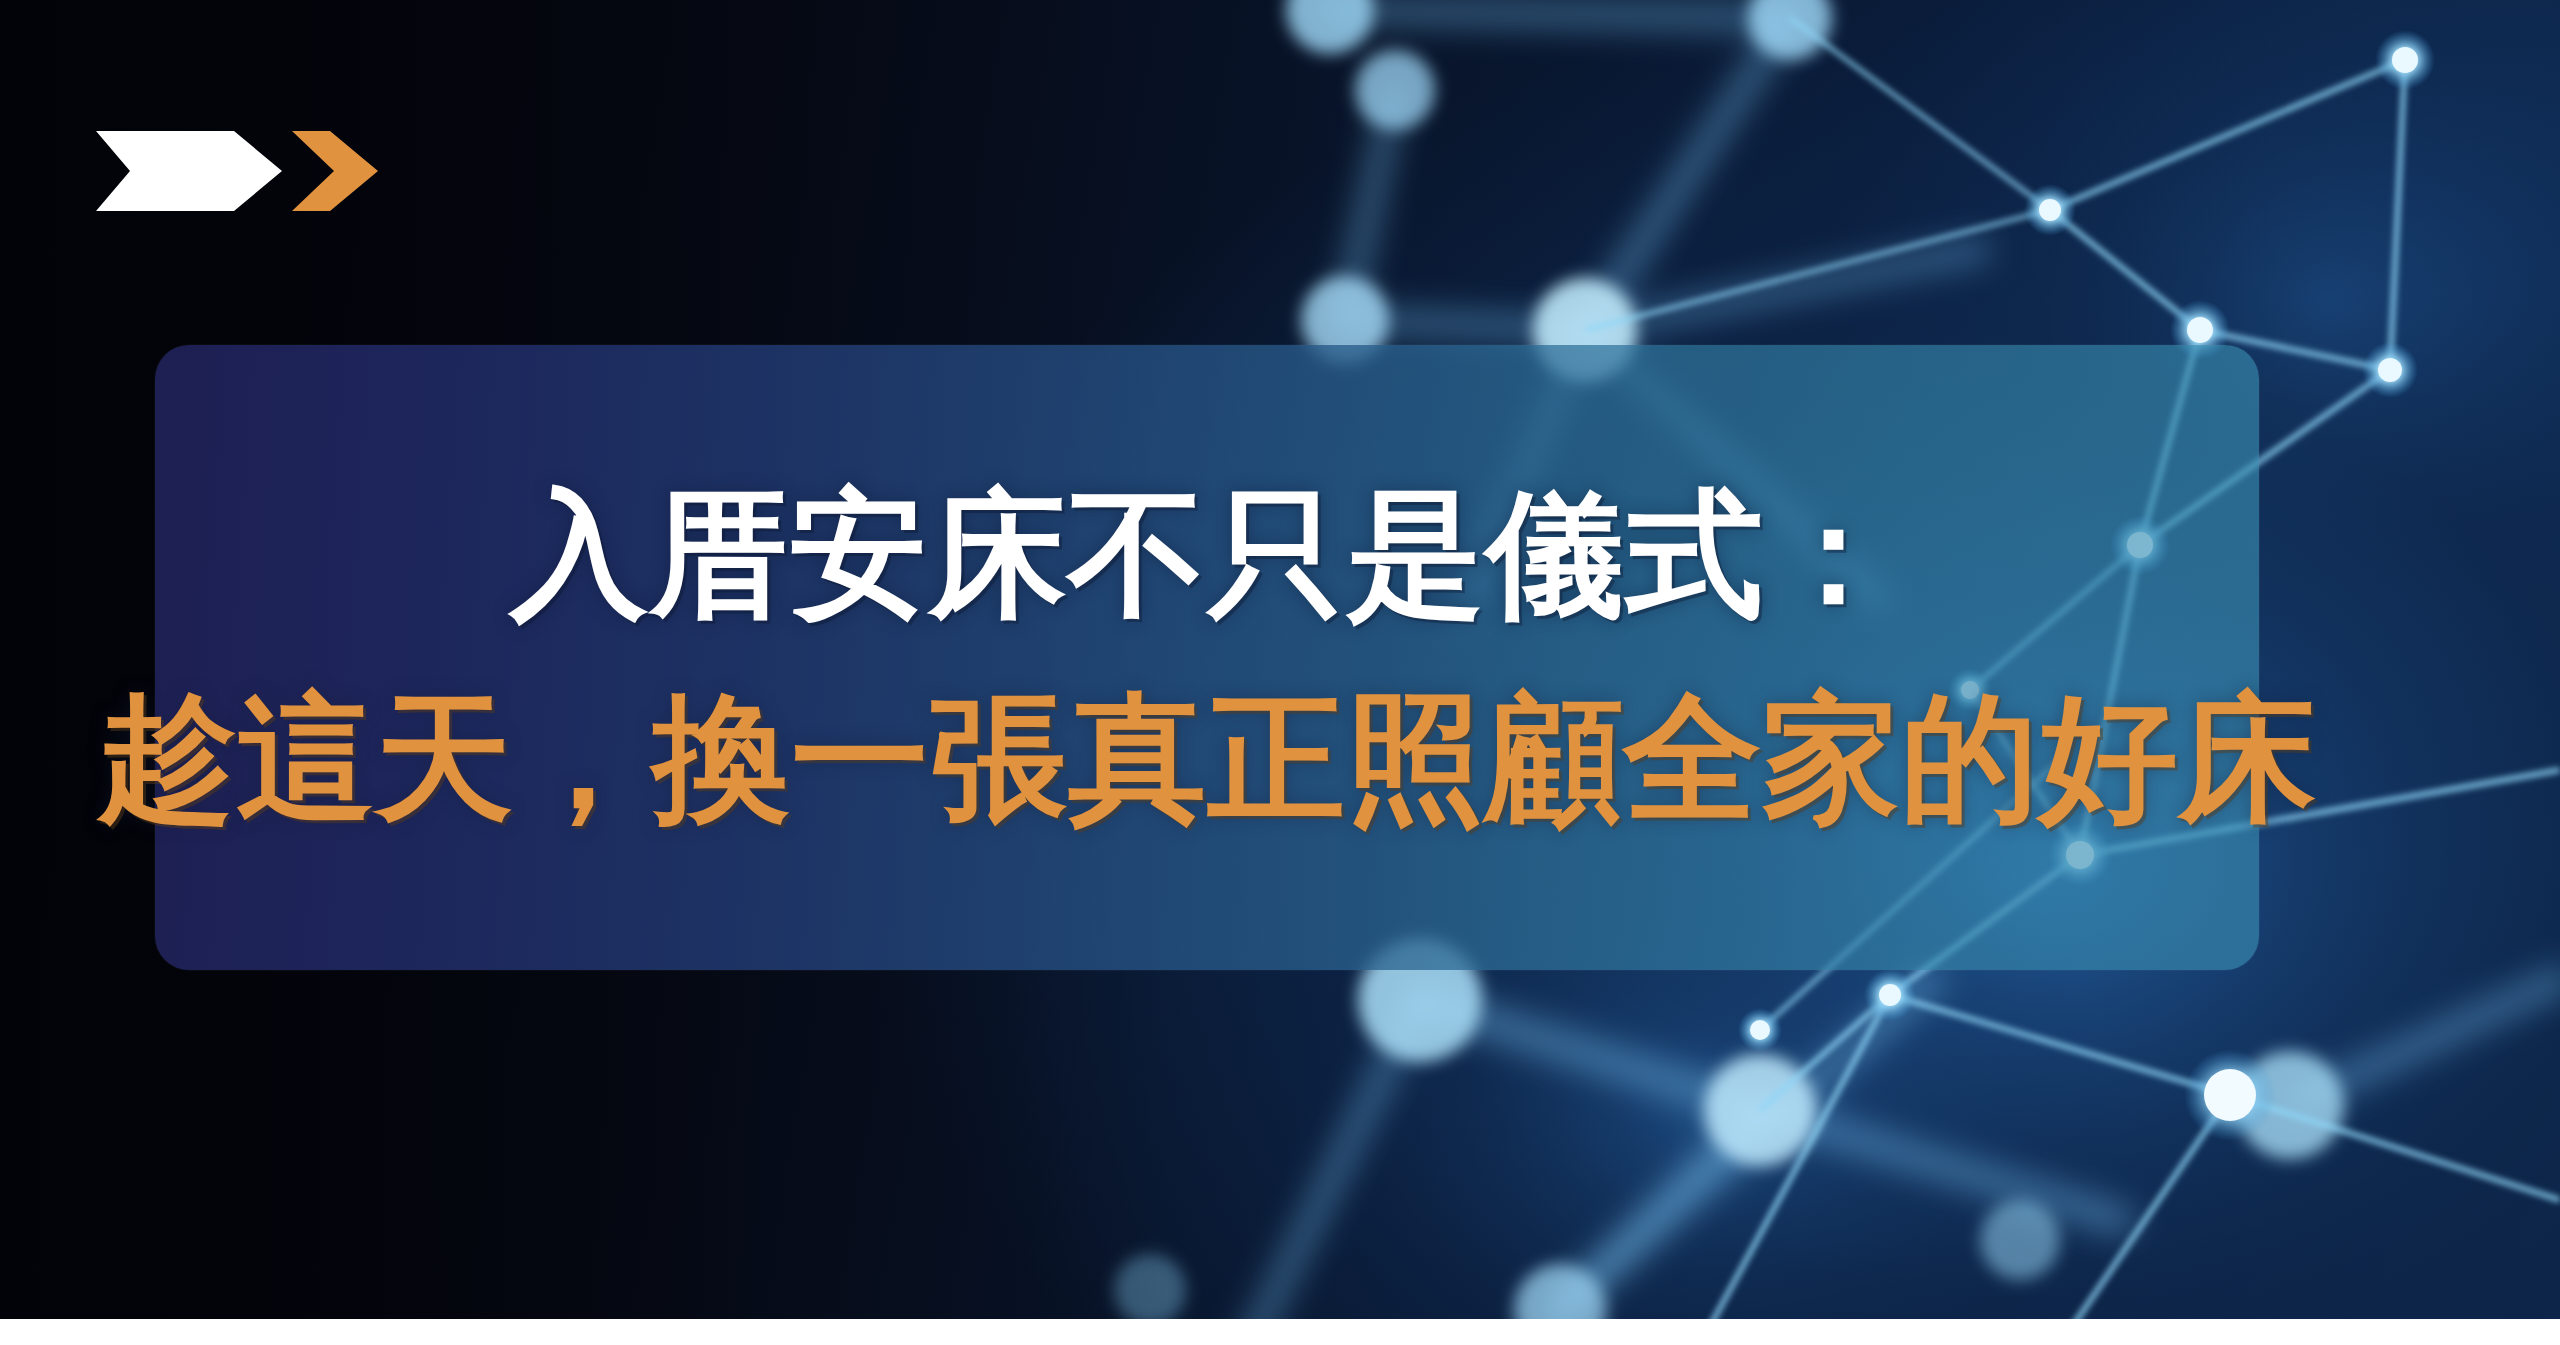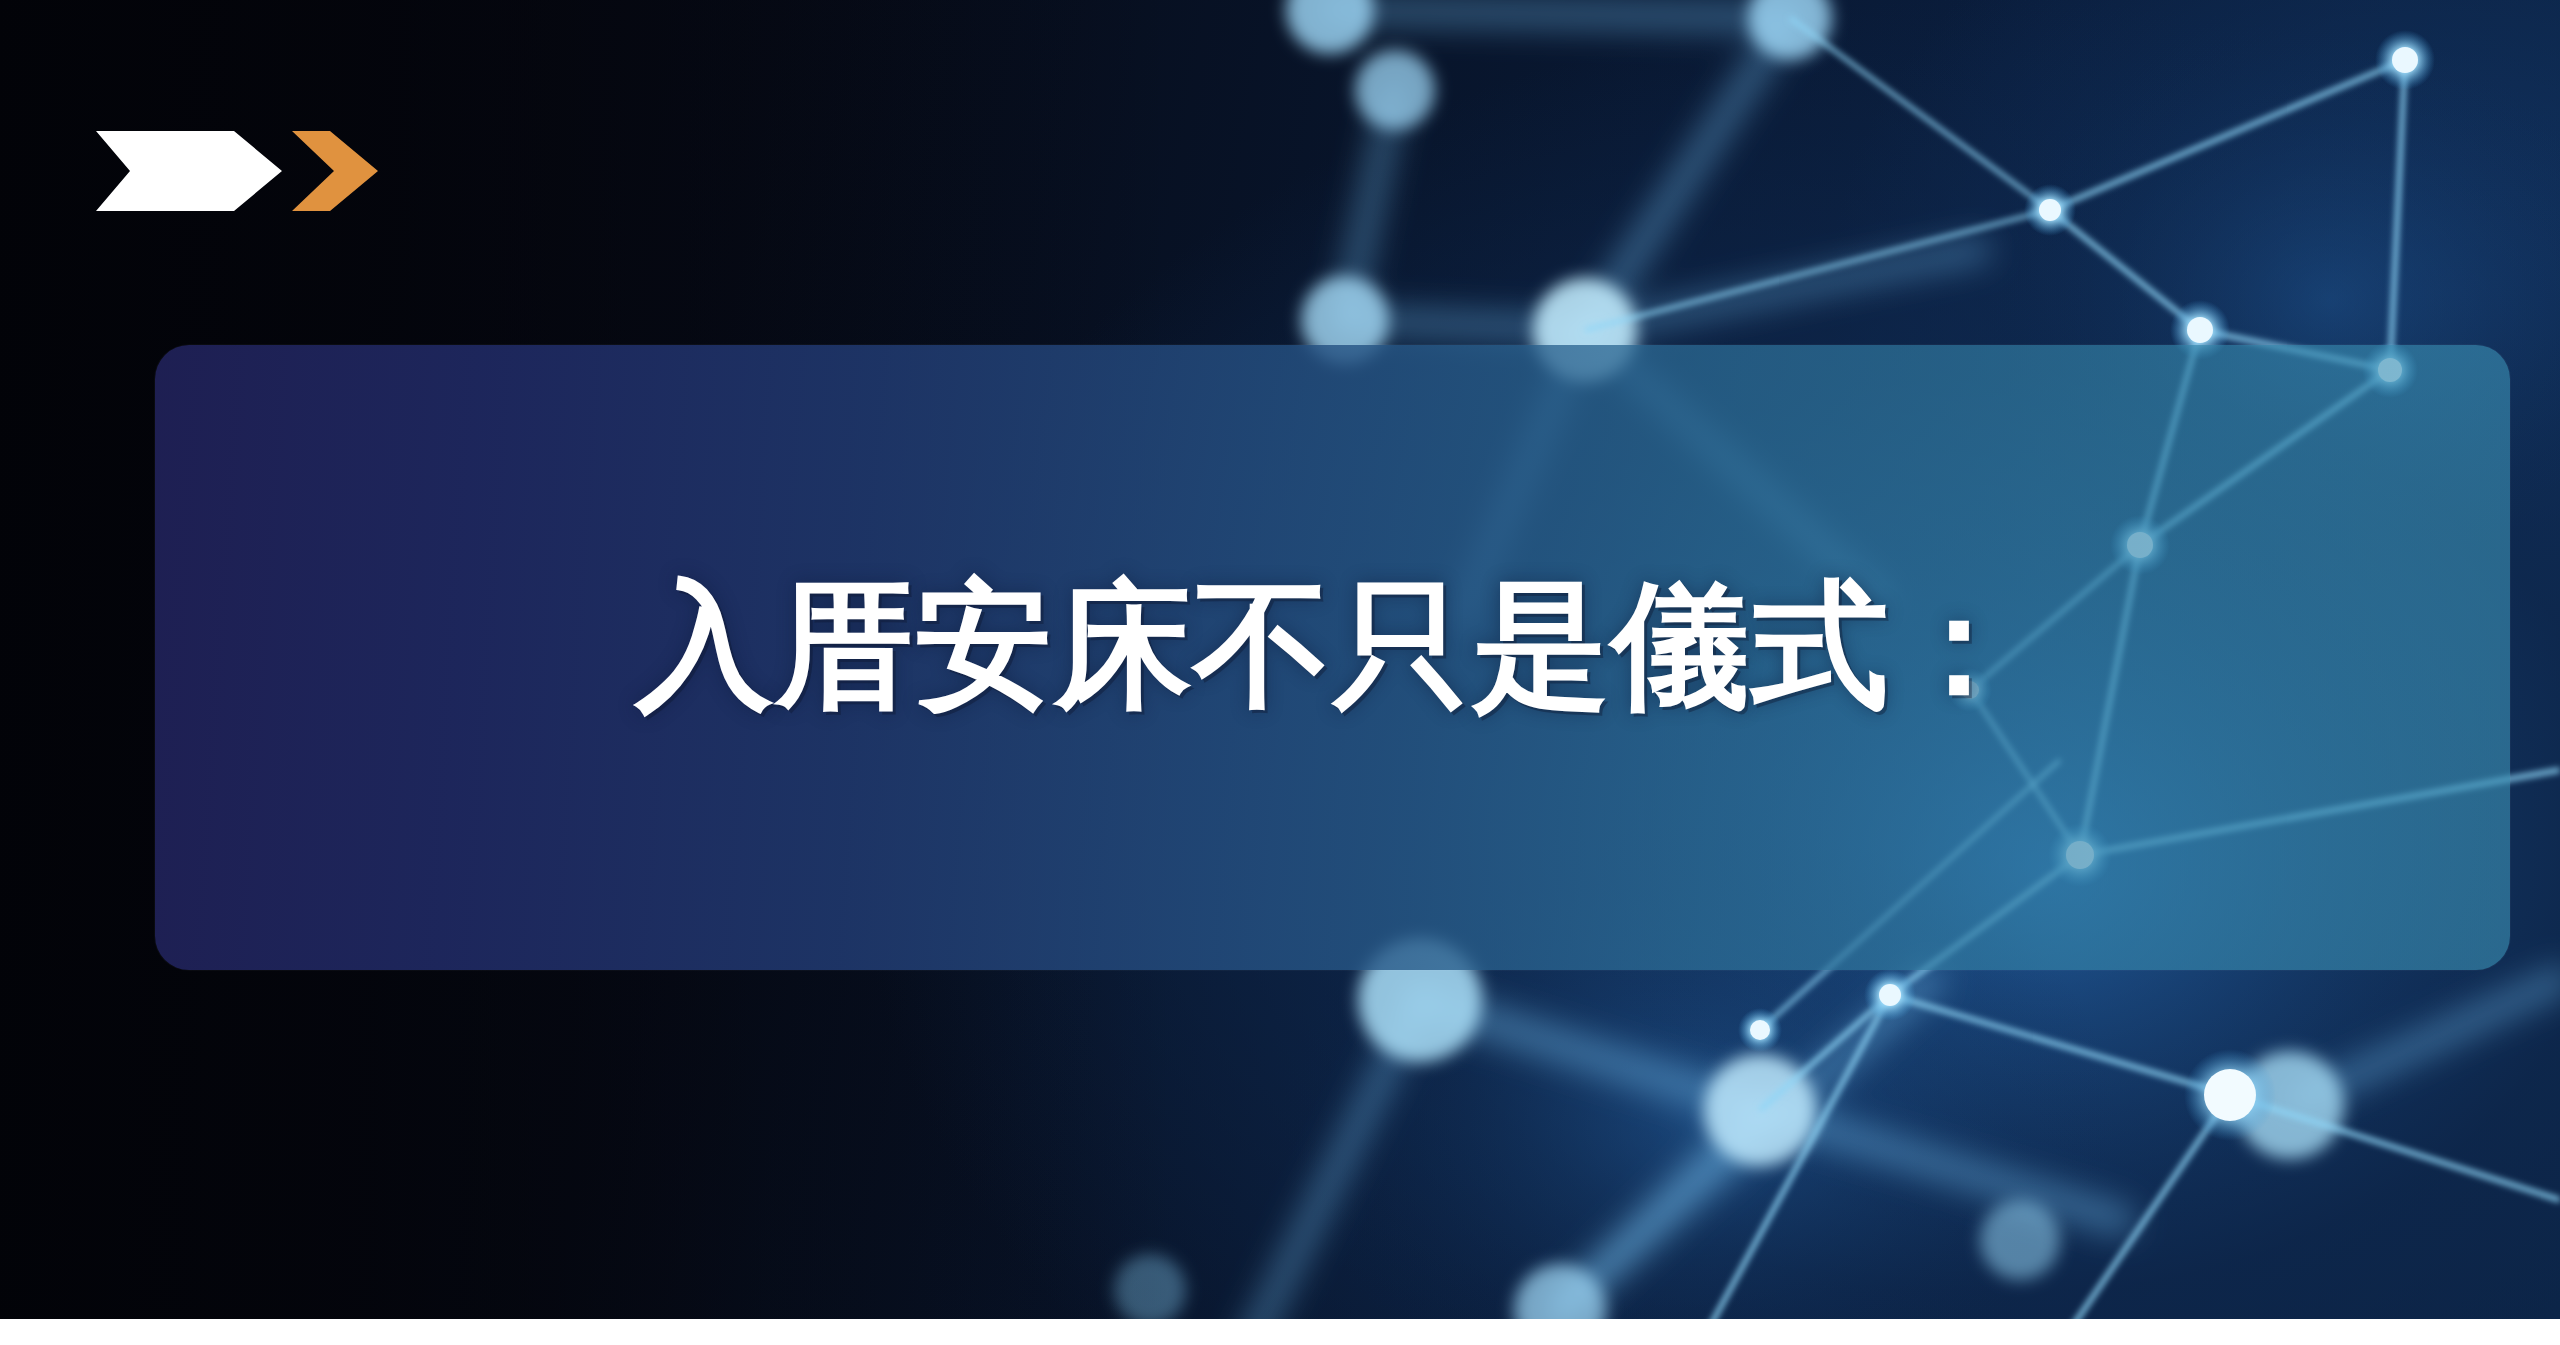--- a/index.html
+++ b/index.html
@@ -46,21 +46,21 @@
     inset: 0;
     width: 100%;
     height: 100%;
   }
 
   
   .content-card {
     position: absolute;
     left: 155px;
     top: 345px;
-    width: 2355px;
+    width: 2104px;
     height: 625px;
     border-radius: 34px;
     background: linear-gradient(94deg,
         rgba(32,33,88,0.93) 0%,
         rgba(31,41,98,0.92) 14%,
         rgba(32,57,111,0.88) 30%,
         rgba(37,81,130,0.82) 48%,
         rgba(45,111,152,0.72) 66%,
         rgba(53,133,170,0.64) 82%,
         rgba(60,146,182,0.60) 100%);
@@ -239,17 +239,18 @@
     <svg width="290" height="92" viewBox="0 0 290 92" xmlns="http://www.w3.org/2000/svg">
 
       <path d="M0,6 L138,6 L186,46 L138,86 L0,86 L34,46 Z" fill="#ffffff"></path>
 
       <path d="M196,6 L234,6 L282,46 L234,86 L196,86 L238,46 Z" fill="#e0923f"></path>
     </svg>
   </div>
 
   <div class="content-card">
     <div class="headline headline-line1">入厝安床不只是儀式：</div>
+    <div class="headline headline-line2">趁這天，換一張真正照顧全家的好床</div>
   </div>
 
   <div class="bottom-bar"></div>
 
 </div>
 
 </body></html>

